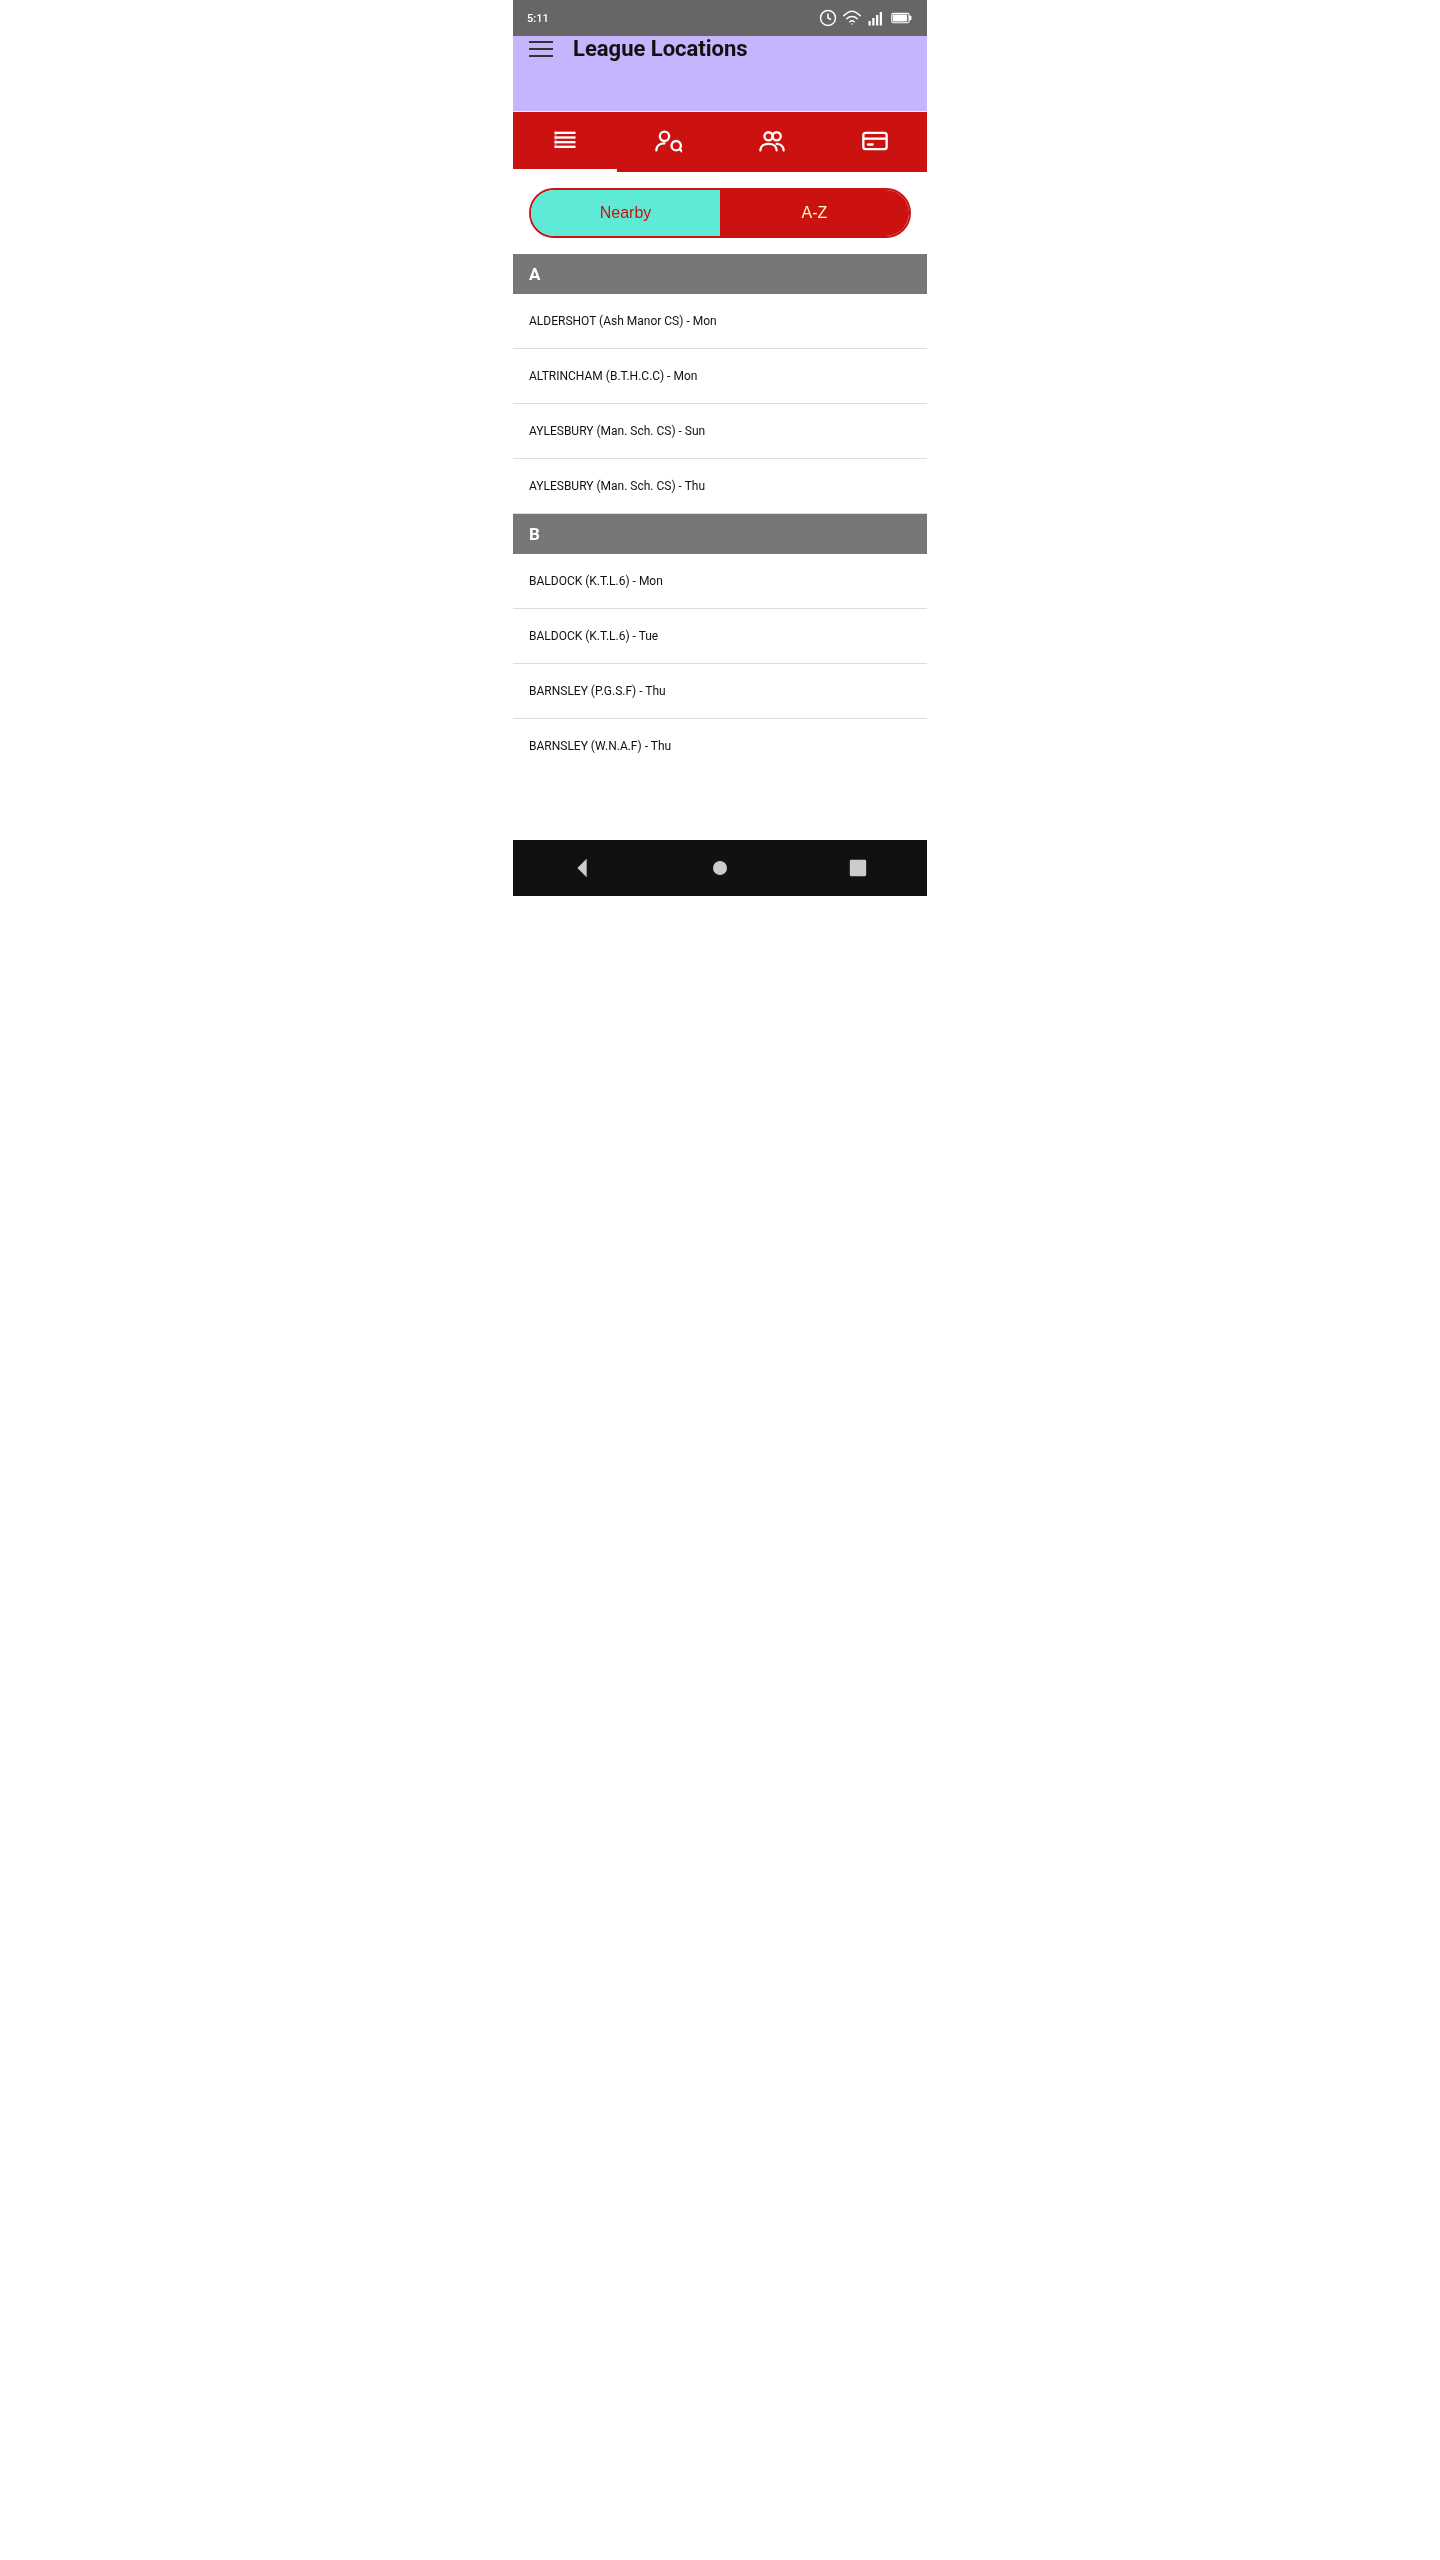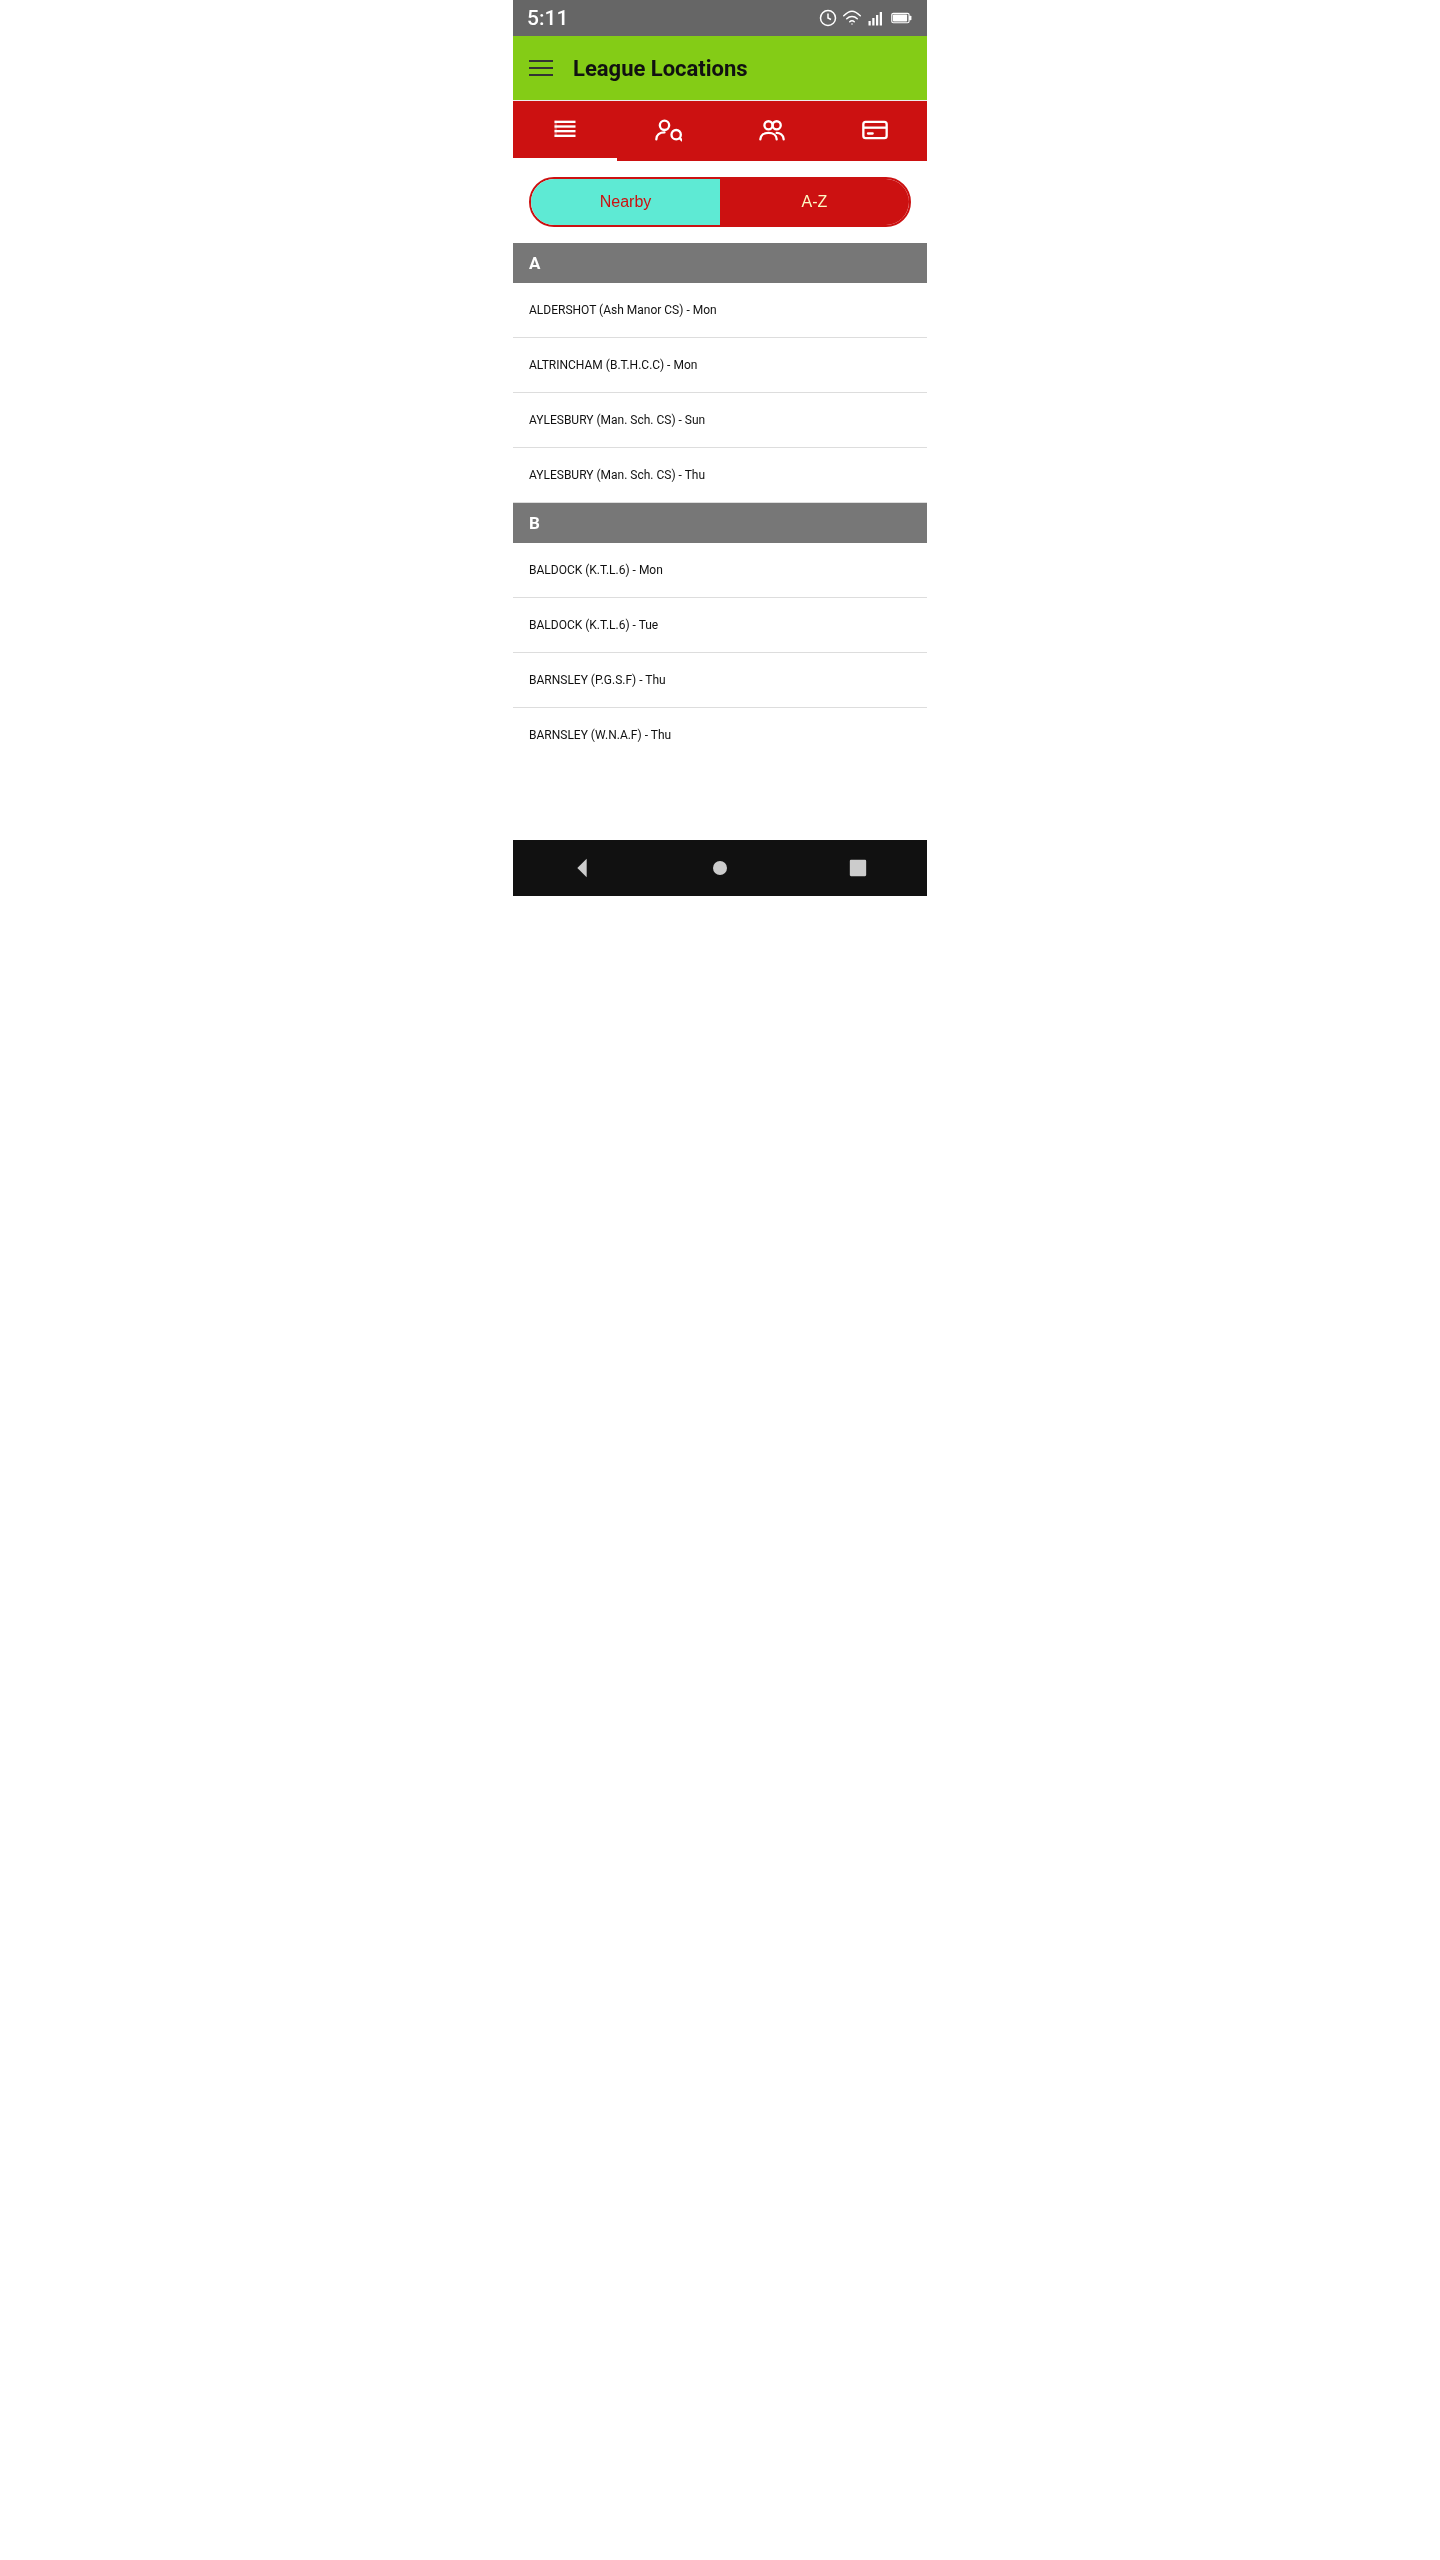--- a/index.html
+++ b/index.html
@@ -25,41 +25,41 @@
       background: #666666;
       color: white;
       display: flex;
       justify-content: space-between;
       align-items: center;
       padding: 6px 14px;
       height: 36px;
     }
 
     .status-time {
-      font-size: 21px;
+      font-size: 11px;
       font-weight: 500;
     }
 
     .status-icons {
       display: flex;
       align-items: center;
       gap: 6px;
     }
 
     .status-icons svg {
       fill: white;
     }
 
     
     .app-bar {
-      background: #84cc16;
-      display: flex;
-      align-items: center;
+      background: #c4b5fd;
+      display: flex;
+      align-items: flex-start;
       padding: 0 16px;
-      height: 65px;
+      height: 76px;
       border-bottom: 1px solid #eeeeee;
     }
 
     .hamburger-icon {
       margin-right: 20px;
       cursor: pointer;
     }
 
     .hamburger-icon span {
       display: block;

